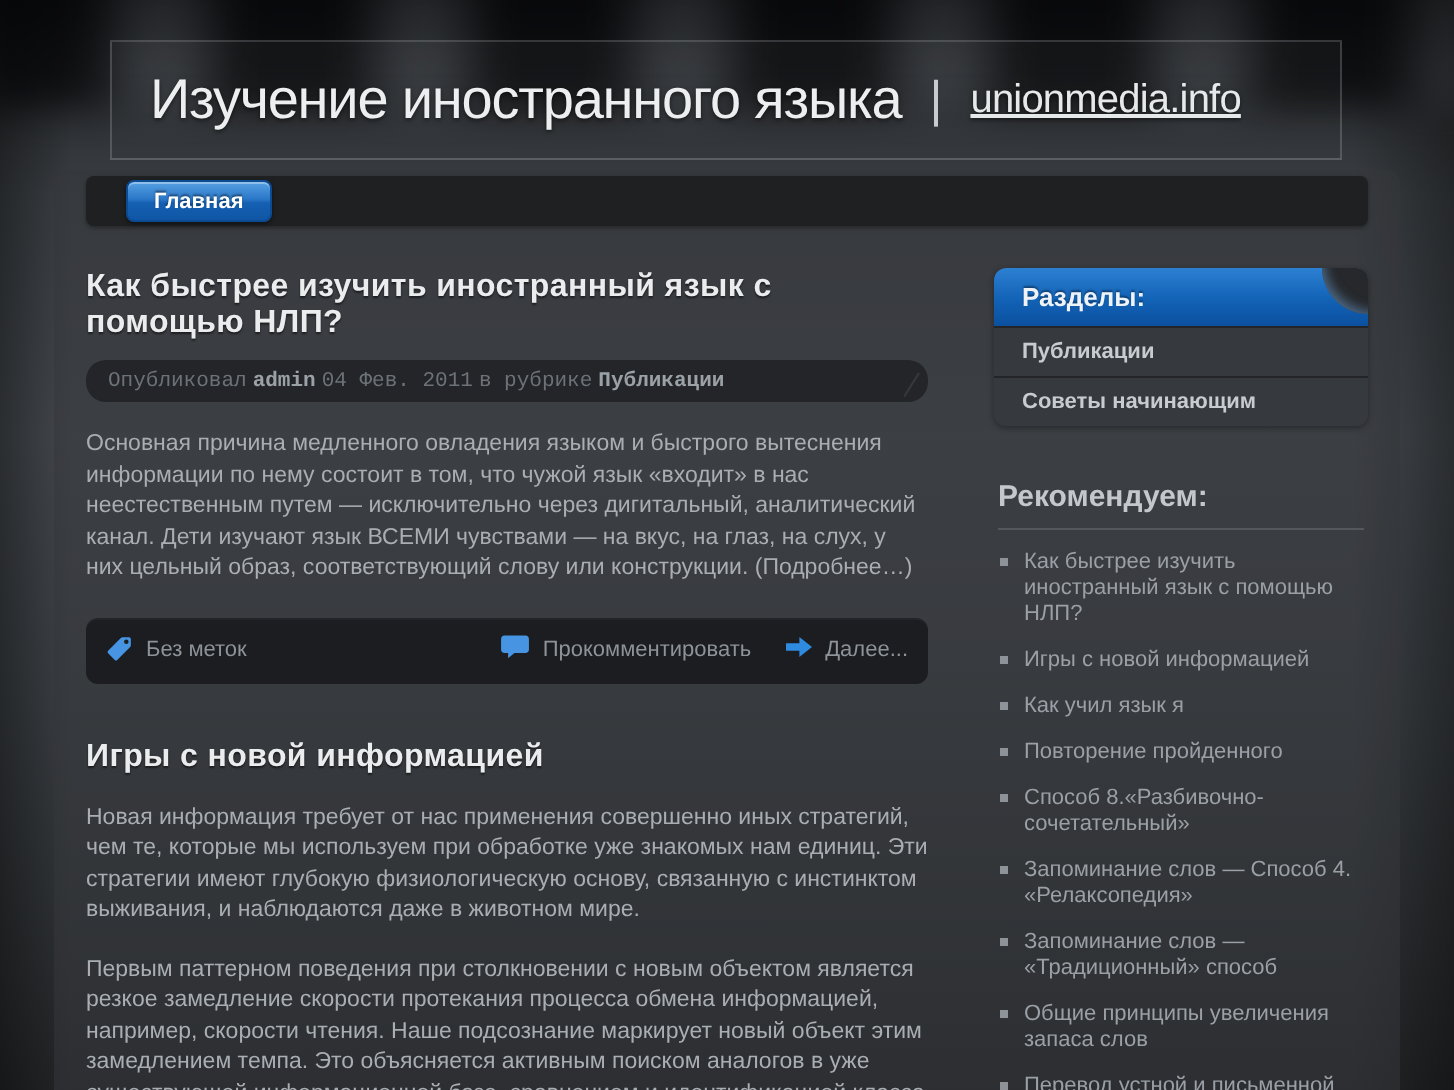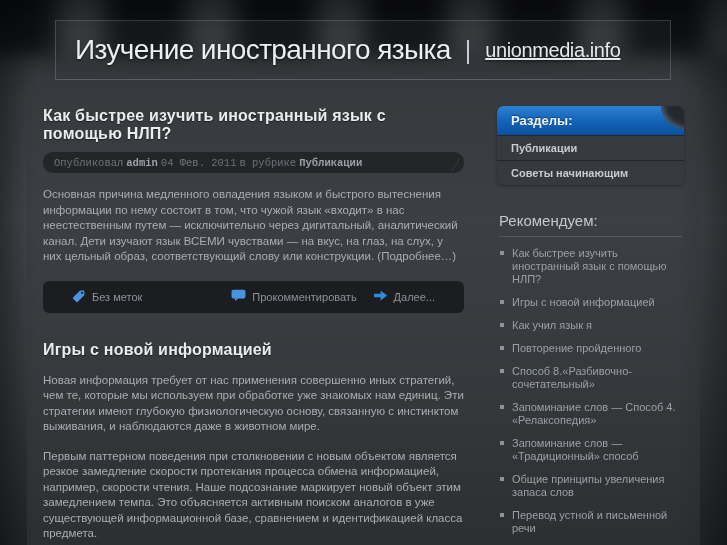--- a/index.html
+++ b/index.html
@@ -67,21 +67,21 @@
   }
   .meta span{margin-right:3px;font-family:Liberation Mono, monospace;}
   .meta .hl{color:#9aa1a7;font-weight:bold;cursor:pointer;}
   .meta::after{
     content:"";position:absolute;right:7px;top:3px;width:9px;height:14px;
     border-right:1px solid rgba(255,255,255,.09);transform:rotate(32deg);
   }
   .post p{margin:14px 0 0;font-size:11.5px;line-height:15.5px;color:#a9aeb3;}
   .more-inline{color:#a9aeb3;cursor:pointer;}
   .post-footer{
-    margin-top:16px;background:#1b1d20;border-radius:6px;padding:8px 29px;
+    margin-top:16px;background:#1b1d20;border-radius:6px;padding:8px 10px;
     display:flex;justify-content:space-between;align-items:center;
     font-size:11px;color:#8d9399;box-shadow:inset 0 1px 0 rgba(255,255,255,.03);gap:44px;
   }
   .pf-group{display:flex;align-items:center;gap:6px;cursor:pointer;}
   .pf-right{display:flex;gap:16px;}
   .icn{display:inline-block;flex:0 0 auto;}
   
   .widget-sections{margin-top:12px;border-radius:6px;overflow:hidden;box-shadow:0 1px 3px rgba(0,0,0,.35);}
   .ws-header{
     position:relative;height:29px;display:flex;align-items:center;padding-left:14px;
@@ -92,21 +92,21 @@
   .ws-fold{
     position:absolute;top:0;right:0;width:23px;height:23px;background:#26282b;
     border-bottom-left-radius:100%;
     box-shadow:inset 4px -4px 6px -3px rgba(110,160,215,.55);
   }
   .ws-item{
     background:#36393d;border-top:1px solid #232528;padding:6px 14px;
     font-size:11px;font-weight:bold;color:#c7ccd1;cursor:pointer;
   }
   .sb-heading{
-    margin:27px 2px 4px;padding-bottom:7px;font-size:15px;font-weight:400;color:#c3c8cc;
+    margin:27px 2px 4px;padding-bottom:7px;font-size:15px;font-weight:700;color:#c3c8cc;
     border-bottom:1px solid #54585d;
   }
   .sb-list{list-style:none;margin:6px 0 0;padding:0 0 0 2px;}
   .sb-list li{
     position:relative;padding-left:13px;margin:10px 0;
     font-size:11px;line-height:13px;color:#9aa0a6;
   }
   .sb-list li::before{
     content:"";position:absolute;left:1px;top:4px;width:4px;height:4px;background:#8d9399;
   }
@@ -120,20 +120,23 @@
 
   <div class="header-box">
     <h1 class="site-h1">
       <span class="site-title">Изучение иностранного языка</span>
       <span class="site-sep">|</span>
       <span class="site-domain">unionmedia.info</span>
     </h1>
   </div>
 
   <div class="container">
+    <nav class="navbar">
+      <a class="nav-btn">Главная</a>
+    </nav>
 
     <div class="columns">
       <main class="content">
 
         <article class="post">
           <h2>Как быстрее изучить иностранный язык с помощью НЛП?</h2>
           <div class="meta">
             <span>Опубликовал</span><span class="hl">admin</span><span>04 Фев. 2011</span><span>в рубрике</span><span class="hl">Публикации</span>
           </div>
           <p><span>Основная причина медленного овладения языком и быстрого вытеснения информации по нему состоит в том, что чужой язык «входит» в нас неестественным путем — исключительно через дигитальный, аналитический канал. Дети изучают язык ВСЕМИ чувствами — на вкус, на глаз, на слух, у них цельный образ, соответствующий слову или конструкции.</span> <span class="more-inline">(Подробнее…)</span></p>

